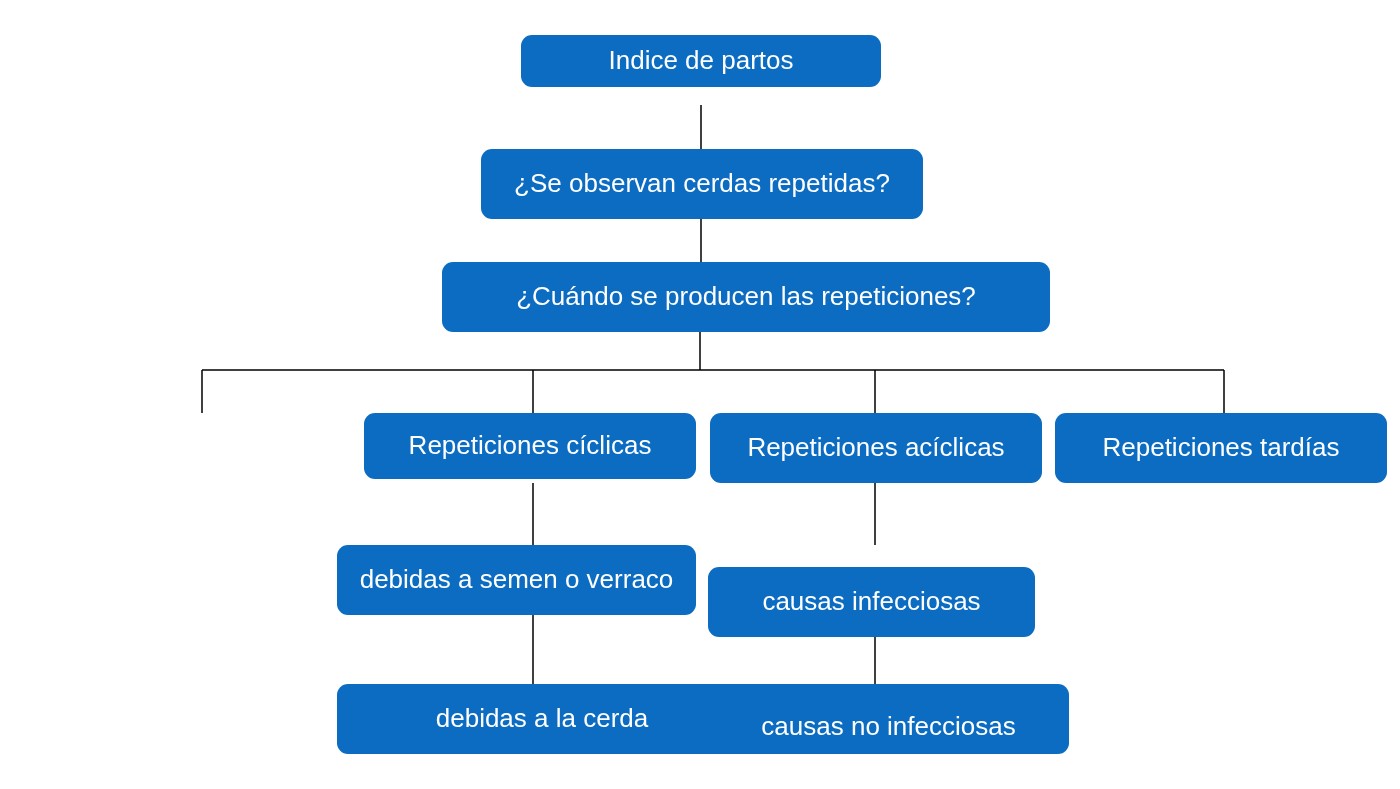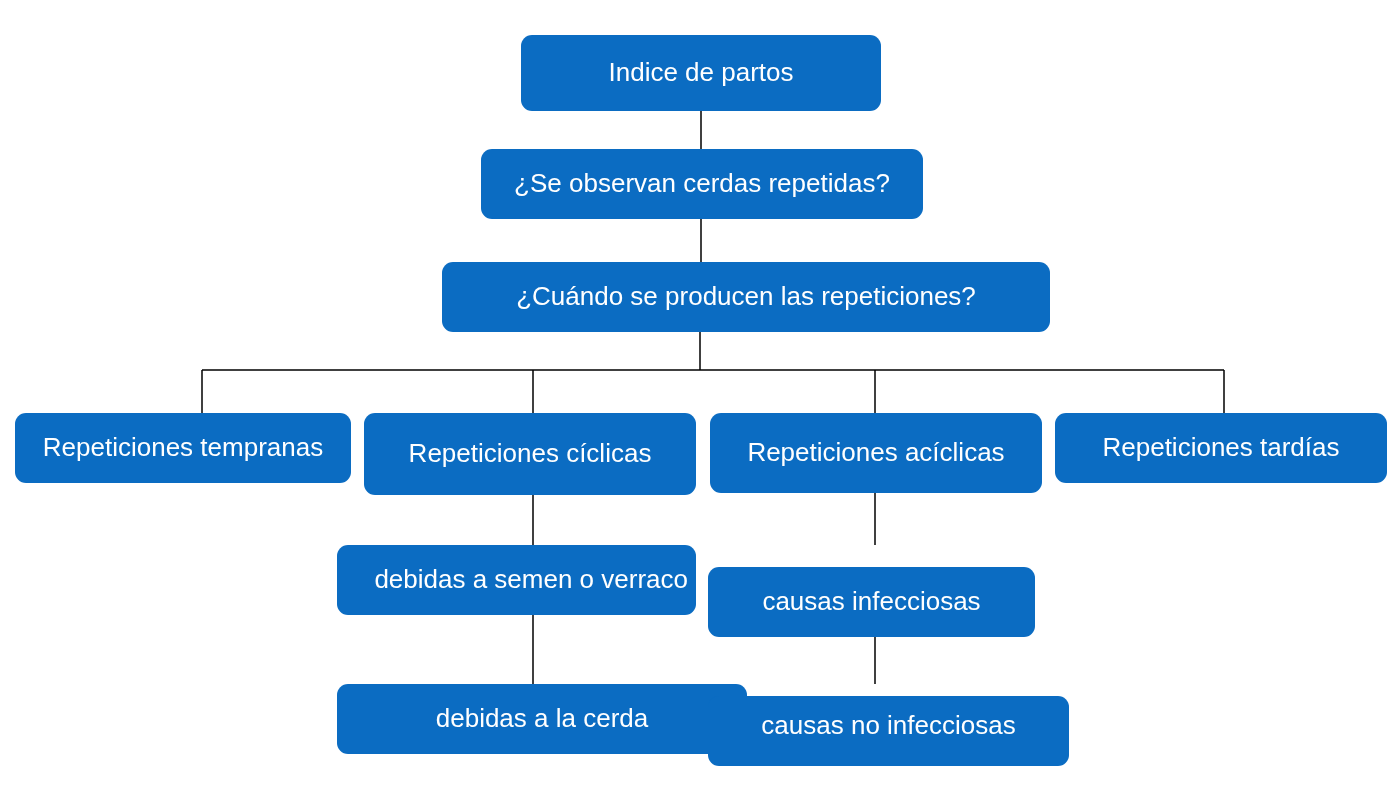--- a/index.html
+++ b/index.html
@@ -55,57 +55,54 @@
     <line x1="202" y1="370" x2="202" y2="413"></line>
     <line x1="533" y1="370" x2="533" y2="413"></line>
     <line x1="875" y1="370" x2="875" y2="413"></line>
     <line x1="1224" y1="370" x2="1224" y2="413"></line>
     <line x1="533" y1="483" x2="533" y2="545"></line>
     <line x1="875" y1="483" x2="875" y2="545"></line>
     <line x1="533" y1="615" x2="533" y2="684"></line>
     <line x1="875" y1="615" x2="875" y2="684"></line>
   </svg>
 
-  <div class="node" style="left:521px; top:35px; width:360px; height:76px;">
+  <div class="node" style="left:521px; top:35px; width:360px; height:52px;">
     <span>Indice de partos</span>
   </div>
 
   <div class="node" style="left:481px; top:149px; width:442px; height:70px;">
     <span>¿Se observan cerdas repetidas?</span>
   </div>
 
   <div class="node" style="left:442px; top:262px; width:608px; height:70px;">
     <span>¿Cuándo se producen las repeticiones?</span>
   </div>
 
-  <div class="node" style="left:15px; top:413px; width:336px; height:70px;">
-    <span>Repeticiones tempranas</span>
-  </div>
 
-  <div class="node" style="left:364px; top:413px; width:332px; height:82px;">
+  <div class="node" style="left:364px; top:413px; width:332px; height:66px;">
     <span>Repeticiones cíclicas</span>
   </div>
 
-  <div class="node" style="left:710px; top:413px; width:332px; height:80px;">
+  <div class="node" style="left:710px; top:413px; width:332px; height:70px;">
     <span>Repeticiones acíclicas</span>
   </div>
 
   <div class="node" style="left:1055px; top:413px; width:332px; height:70px;text-align:right;">
     <span>Repeticiones tardías</span>
   </div>
 
-  <div class="node" style="left:337px; top:545px; width:359px; height:70px;justify-content:flex-end;">
+  <div class="node" style="left:337px; top:545px; width:359px; height:70px;">
     <span>debidas a semen o verraco</span>
   </div>
 
   <div class="node" style="left:708px; top:567px; width:327px; height:70px;">
     <span>causas infecciosas</span>
   </div>
 
   <div class="node" style="left:337px; top:684px; width:410px; height:70px;">
     <span>debidas a la cerda</span>
   </div>
 
-  <div class="node" style="left:708px; top:684px; width:361px; height:70px; align-items:flex-start; padding-top:15px;margin-top:12px;">
+  <div class="node" style="left:708px; top:684px; width:361px; height:70px; align-items:flex-start; padding-top:28px;">
     <span>causas no infecciosas</span>
   </div>
 
 </div>
 
 </body></html>

